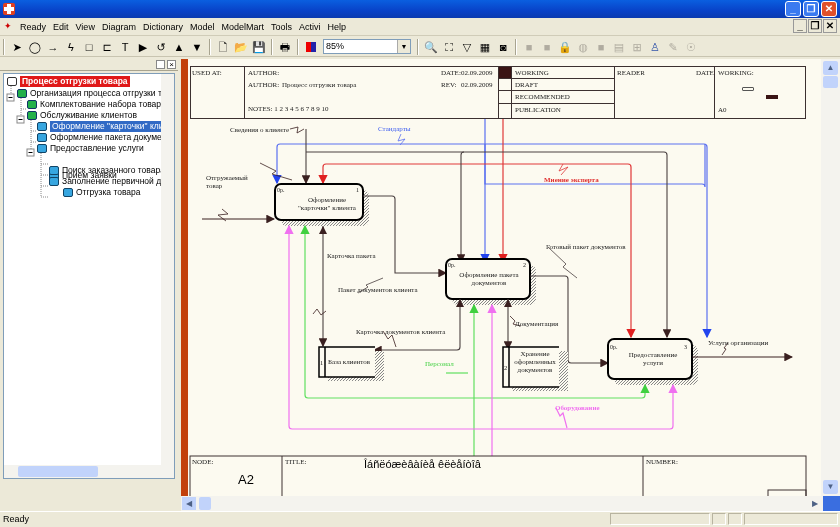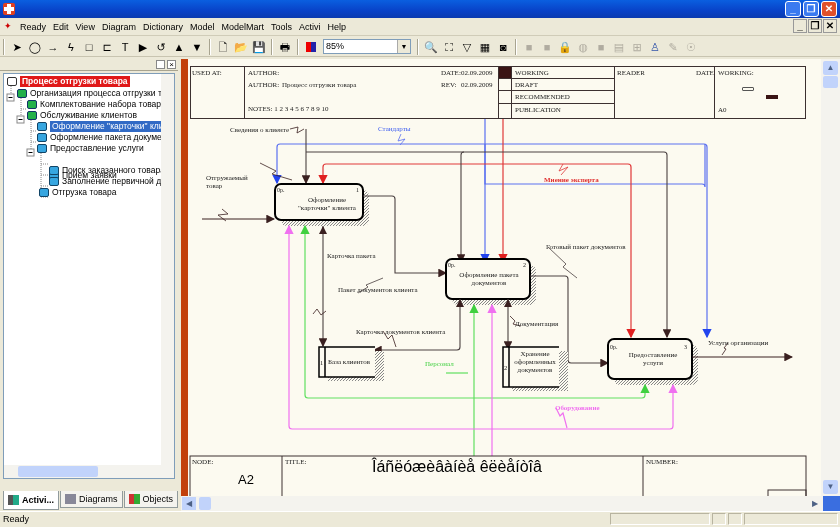--- a/index.html
+++ b/index.html
@@ -199,41 +199,27 @@
         <span class="lbl">Прием заявки</span>
       </div>
     <div class="tnode" style="left:45px;top:91px">
         <span class="ico blue"></span>
         <span class="lbl">Поиск заказанного товара</span>
       </div>
     <div class="tnode" style="left:45px;top:102px">
         <span class="ico blue"></span>
         <span class="lbl">Заполнение первичной документации</span>
       </div>
-    <div class="tnode" style="left:35px;top:113px">
+    <div class="tnode" style="left:59px;top:113px">
         <span class="ico blue"></span>
         <span class="lbl">Отгрузка товара</span>
       </div>
     <div class="vsb"></div>
     <div class="hsb">
         <div class="thumb"></div>
-      </div>
-  </div>
-  <div class="tabs">
-    <div class="tab active">
-        <span class="ti"></span>
-        <span>Activi...</span>
-      </div>
-    <div class="tab">
-        <span class="ti" style="background:#889"></span>
-        <span>Diagrams</span>
-      </div>
-    <div class="tab">
-        <span class="ti" style="background:linear-gradient(90deg,#c33 50%,#3a3 50%)"></span>
-        <span>Objects</span>
       </div>
   </div>
 </div>
 
 <div class="canvas">
 
   <div class="fr" style="left:2px;top:7px;width:616px;height:53px"></div>
   <div class="fr" style="left:2px;top:7px;width:55px;height:53px;border-top:none;border-bottom:none;border-left:none"></div>
   <span class="ft" style="left:4px;top:10px">USED AT:</span>
   <span class="ft" style="left:60px;top:10px">AUTHOR:</span>
@@ -399,21 +385,21 @@
   <span class="ft" style="left:358px;top:184px">Готовый пакет документов</span>
   <span class="ft" style="left:168px;top:269px">Карточка документов клиента</span>
   <span class="ft" style="left:327px;top:261px">Документация</span>
   <span class="ft" style="left:237px;top:301px;color:#40d040">Персонал</span>
   <span class="ft" style="left:367px;top:345px;color:#f070f0;font-weight:bold">Оборудование</span>
   <span class="ft" style="left:520px;top:280px">Услуги организации</span>
 
   <span class="ft" style="left:4px;top:399px">NODE:</span>
   <span style="position:absolute;left:50px;top:413px;font-size:13px;font-family:'Liberation Sans',sans-serif">A2</span>
   <span class="ft" style="left:97px;top:399px">TITLE:</span>
-  <span style="position:absolute;left:184px;top:399px;font-size:16px;font-family:'Liberation Sans',sans-serif">Îáñëóæèâàíèå êëèåíòîâ</span>
+  <span style="position:absolute;left:176px;top:399px;font-size:11px;font-family:'Liberation Sans',sans-serif">Îáñëóæèâàíèå êëèåíòîâ</span>
   <span class="ft" style="left:458px;top:399px">NUMBER:</span>
 </div>
 
 <div class="vscroll">
   <div class="up">▲</div>
   <div class="th"></div>
   <div class="dn">▼</div>
 </div>
 <div class="hscroll">
   <div class="l">◀</div>

